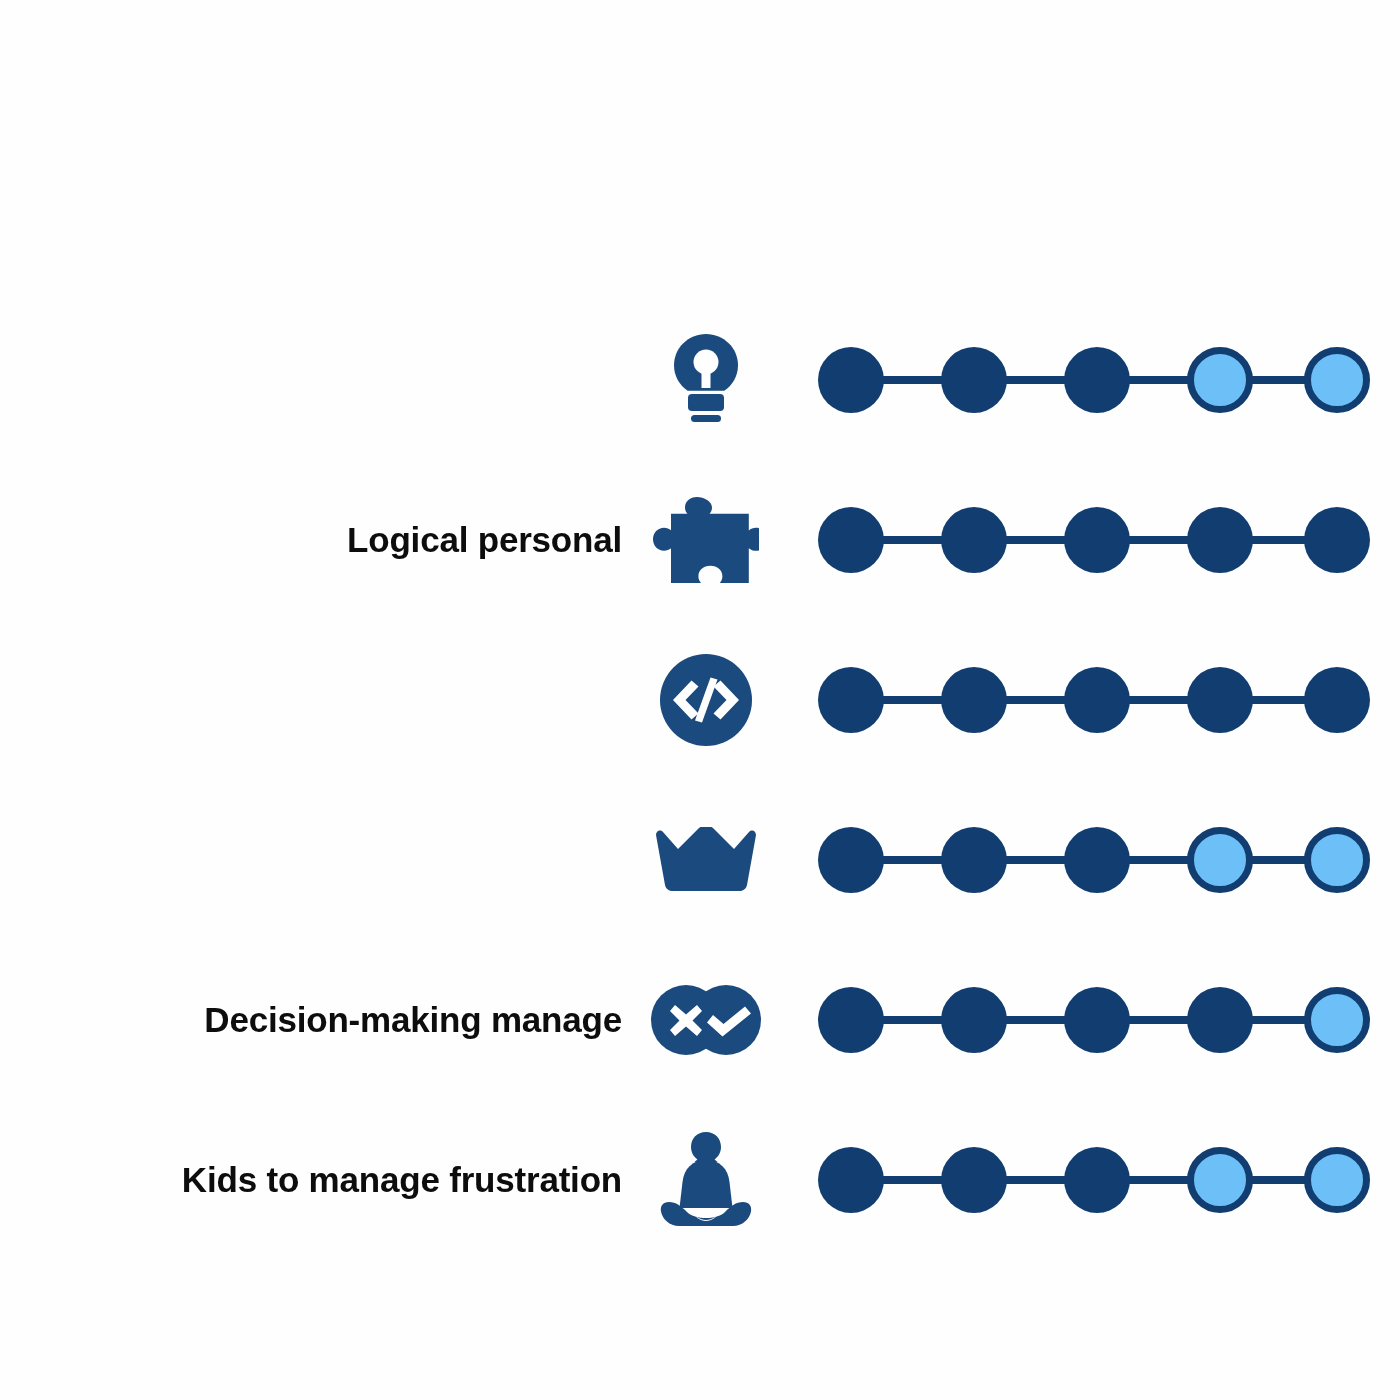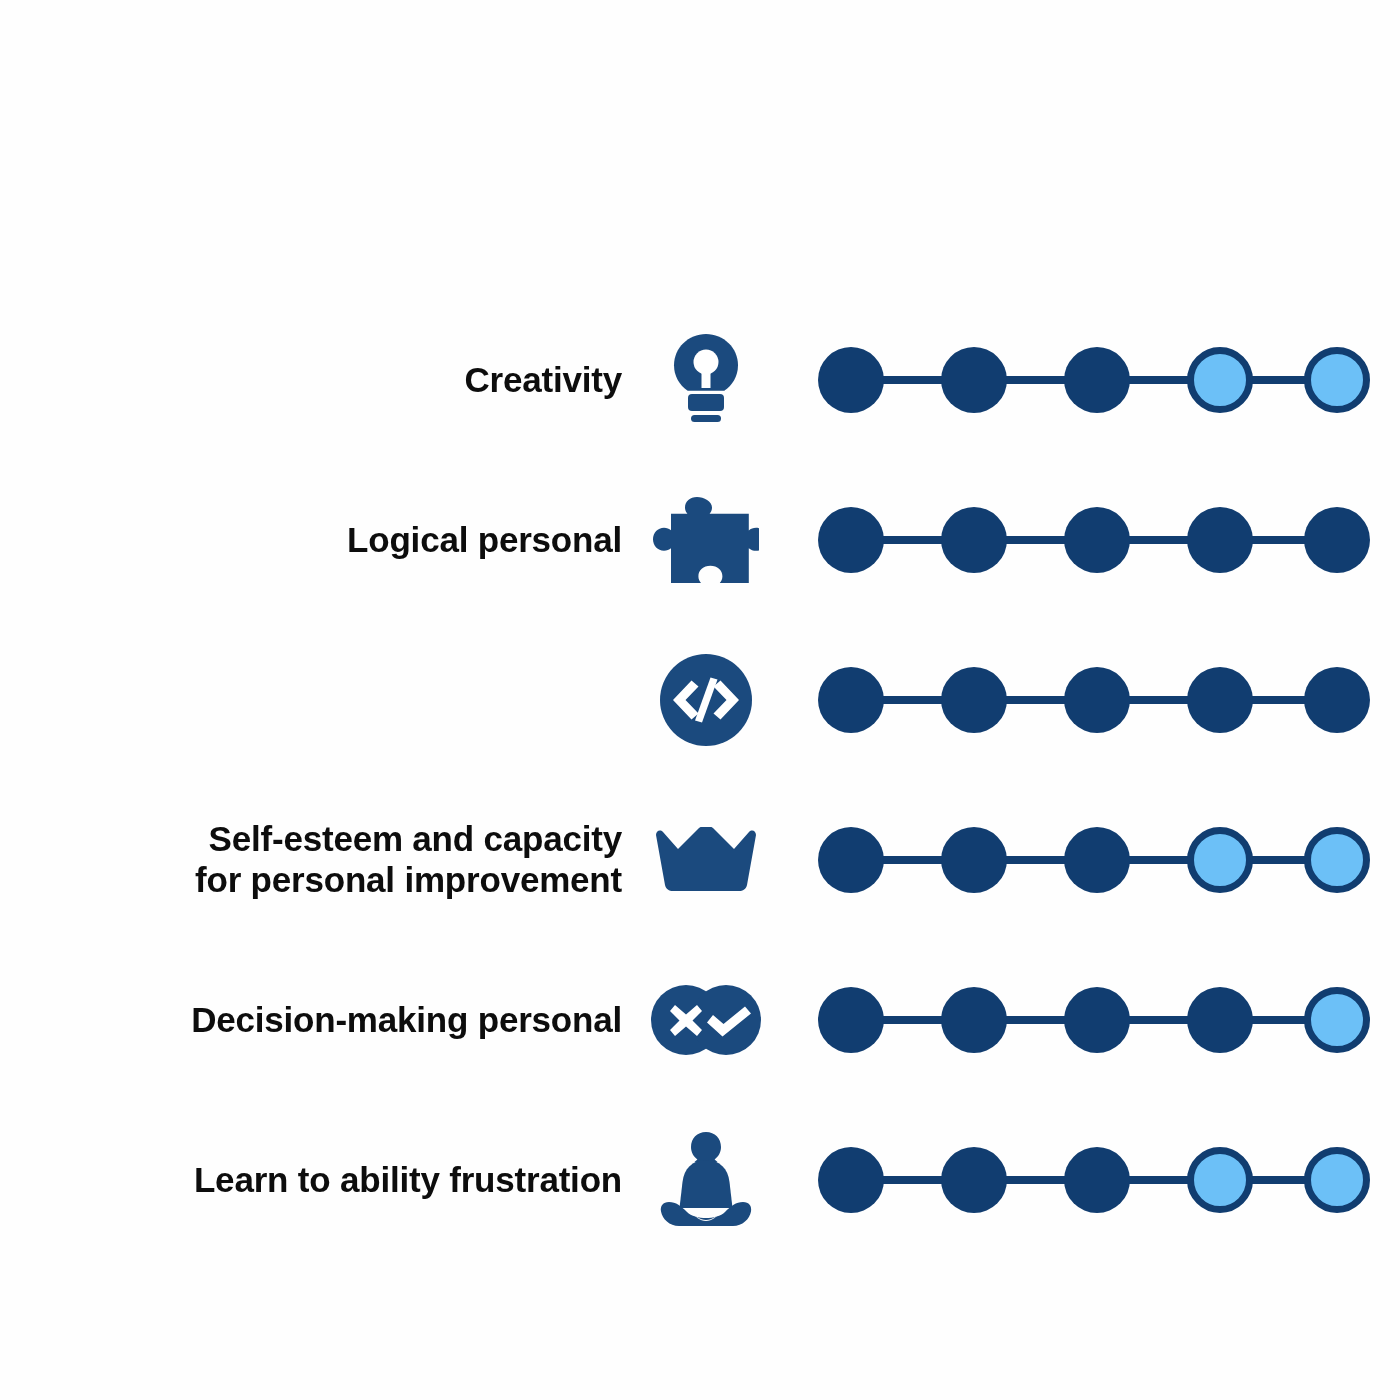--- a/index.html
+++ b/index.html
@@ -119,21 +119,20 @@
 </style>
 </head>
 <body>
 
 <div id="page">
 
 
   <div class="rows">
 
     <div class="row">
-      <div class="row-label">Creativity</div>
       <div class="row-icon">
         <svg width="86" height="96" viewBox="0 0 86 96" aria-hidden="true">
           <path fill="#1b4a7e" d="M43 2C25.3 2 11 16 11 33.2c0 10.6 5.4 20 13.7 25.6h36.6C69.6 53.2 75 43.8 75 33.2 75 16 60.7 2 43 2z"></path>
           <circle cx="43" cy="30" r="12.5" fill="#ffffff"></circle>
           <rect x="38.5" y="30" width="9" height="26" fill="#ffffff"></rect>
           <rect x="25" y="62" width="36" height="17" rx="4" fill="#1b4a7e"></rect>
           <rect x="28" y="83" width="30" height="7" rx="3.5" fill="#1b4a7e"></rect>
         </svg>
       </div>
       <div class="row-dots">
@@ -191,22 +190,20 @@
           <div class="dot filled" style="left:0px;"></div>
           <div class="dot filled" style="left:123px;"></div>
           <div class="dot filled" style="left:246px;"></div>
           <div class="dot filled" style="left:369px;"></div>
           <div class="dot filled" style="left:486px;"></div>
         </div>
       </div>
     </div>
 
     <div class="row">
-      <div class="row-label">Self-esteem and capacity
-for personal improvement</div>
       <div class="row-icon">
         <svg width="104" height="66" viewBox="0 0 104 66" aria-hidden="true">
           <path fill="#1b4a7e" d="M2 8 C2 4 6 2 9 5 L24 22 L45 1 C49 -2 55 -2 59 1 L80 22 L95 5 C98 2 102 4 102 8 L93 58 C92 62 89 64 85 64 L19 64 C15 64 12 62 11 58 Z"></path>
         </svg>
       </div>
       <div class="row-dots">
         <div class="dots-inner">
           <div class="connector" style="left:33px;  width:123px;"></div>
           <div class="connector" style="left:156px; width:123px;"></div>
           <div class="connector" style="left:279px; width:123px;"></div>
@@ -214,21 +211,21 @@
           <div class="dot filled" style="left:0px;"></div>
           <div class="dot filled" style="left:123px;"></div>
           <div class="dot filled" style="left:246px;"></div>
           <div class="dot open" style="left:369px;"></div>
           <div class="dot open" style="left:486px;"></div>
         </div>
       </div>
     </div>
 
     <div class="row">
-      <div class="row-label">Decision-making personal</div>
+      <div class="row-label">Decision-making manage</div>
       <div class="row-icon">
         <svg width="112" height="72" viewBox="0 0 112 72" aria-hidden="true">
           <circle cx="36" cy="36" r="35" fill="#1b4a7e"></circle>
           <circle cx="76" cy="36" r="35" fill="#1b4a7e"></circle>
           <path fill="#ffffff" d="M25 21 L36 30.5 L47 21 L52 27 L42.5 36.5 L52 46 L47 52 L36 42.5 L25 52 L20 46 L29.5 36.5 L20 27 Z"></path>
           <path fill="#ffffff" d="M95 22.5 L101 29.5 L72.5 52.5 L57 38.5 L63 31 L73.5 40 Z"></path>
         </svg>
       </div>
       <div class="row-dots">
         <div class="dots-inner">
@@ -239,21 +236,21 @@
           <div class="dot filled" style="left:0px;"></div>
           <div class="dot filled" style="left:123px;"></div>
           <div class="dot filled" style="left:246px;"></div>
           <div class="dot filled" style="left:369px;"></div>
           <div class="dot open" style="left:486px;"></div>
         </div>
       </div>
     </div>
 
     <div class="row">
-      <div class="row-label">Learn to ability frustration</div>
+      <div class="row-label">Kids to manage frustration</div>
       <div class="row-icon">
         <svg width="92" height="100" viewBox="0 0 92 100" aria-hidden="true">
           <path fill="#1b4a7e" d="M46 2c-9 0-15 6.5-15 15 0 5.4 2.6 9.8 6.4 12.4-1 .8-2 1.7-2.8 2.6h22.8c-.8-.9-1.8-1.8-2.8-2.6C58.4 26.8 61 22.4 61 17c0-8.5-6-15-15-15z"></path>
           <path fill="#1b4a7e" d="M46 30c-14 0-22 9-23.5 22l-3 26h53l-3-26C68 39 60 30 46 30z"></path>
           <path fill="#1b4a7e" d="M9 72c-6 0-9 4-8 9.5C2.4 89 9.5 96 19 96h54c9.5 0 16.6-7 18-14.5 1-5.5-2-9.5-8-9.5-7 0-12 4-18 10-4 4-12 6-19 6s-15-2-19-6C21 76 16 72 9 72z"></path>
           <path fill="#fefefe" d="M28 78 C34 86 40 90 46 90 C52 90 58 86 64 78 C57 87 52 91 46 91 C40 91 35 87 28 78z"></path>
         </svg>
       </div>
       <div class="row-dots">
         <div class="dots-inner">

